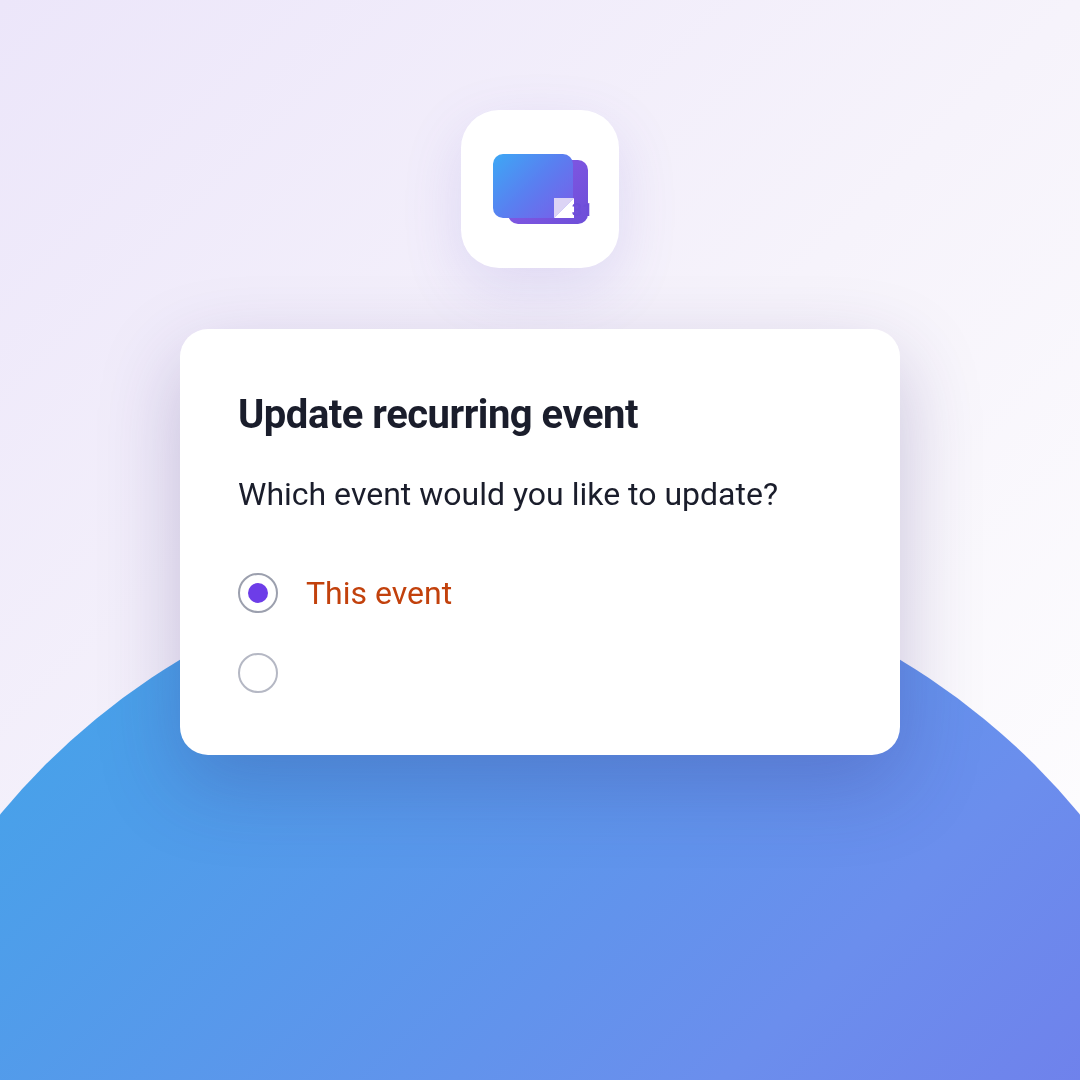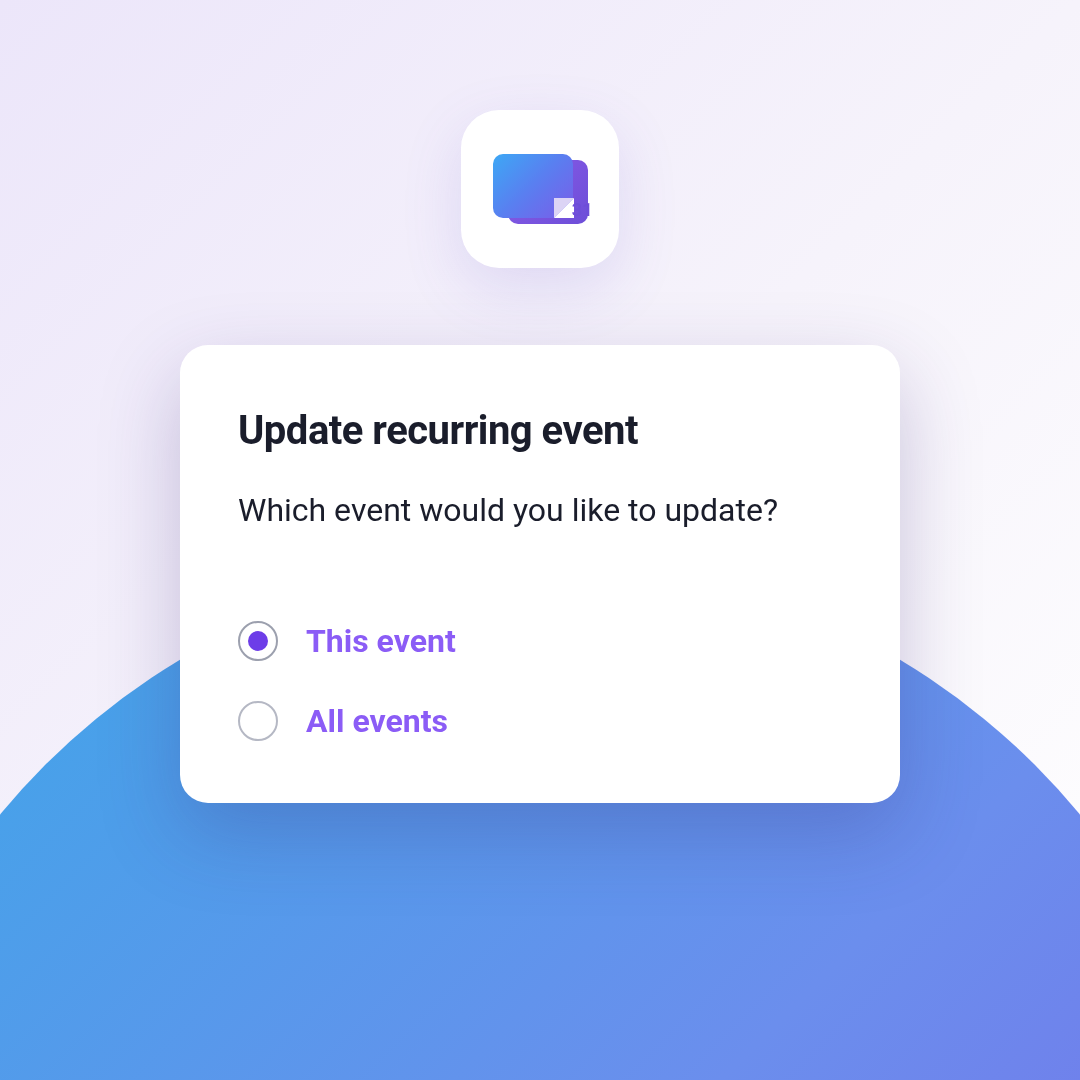--- a/index.html
+++ b/index.html
@@ -93,21 +93,21 @@
       position: absolute;
       bottom: -2px;
       right: -5px;
       font-size: 18px;
       font-weight: 700;
       color: #6d4ed8;
     }
     
     .dialog-card {
       position: absolute;
-      top: 345px;
+      top: 329px;
       left: 50%;
       transform: translateX(-50%);
       width: 720px;
       background: #ffffff;
       border-radius: 28px;
       box-shadow: 0 30px 80px rgba(60, 40, 120, 0.25);
       padding: 62px 58px 62px 58px;
     }
     
     .dialog-title {
@@ -116,21 +116,21 @@
       color: #1a1d2b;
       margin-bottom: 34px;
       letter-spacing: -0.5px;
     }
     
     .dialog-subtitle {
       font-size: 32px;
       font-weight: 400;
       color: #1a1d2b;
       line-height: 1.4;
-      margin-bottom: 88px;
+      margin-bottom: 56px;
     }
     
     .radio-group {
       display: flex;
       flex-direction: column;
       gap: 40px;
     }
     
     .radio-option {
       display: flex;
@@ -156,22 +156,22 @@
     
     .radio-dot {
       width: 20px;
       height: 20px;
       border-radius: 50%;
       background: #6d3de8;
     }
     
     .radio-label {
       font-size: 32px;
-      font-weight: 700;
-      color: #8b5cf6;
+      font-weight: 400;
+      color: #c2410c;
     }
   </style>
 </head>
 <body>
 
 <div class="bg-circle"></div>
 
 <div class="app-icon">
   <div class="app-icon-inner">
     <div class="app-icon-back"></div>
@@ -191,17 +191,16 @@
     <div class="radio-option">
       <div class="radio-button selected">
         <div class="radio-dot"></div>
       </div>
       <span class="radio-label">This event</span>
     </div>
 
 
     <div class="radio-option">
       <div class="radio-button"></div>
-      <span class="radio-label">All events</span>
     </div>
 
   </div>
 </div>
 
 </body></html>

